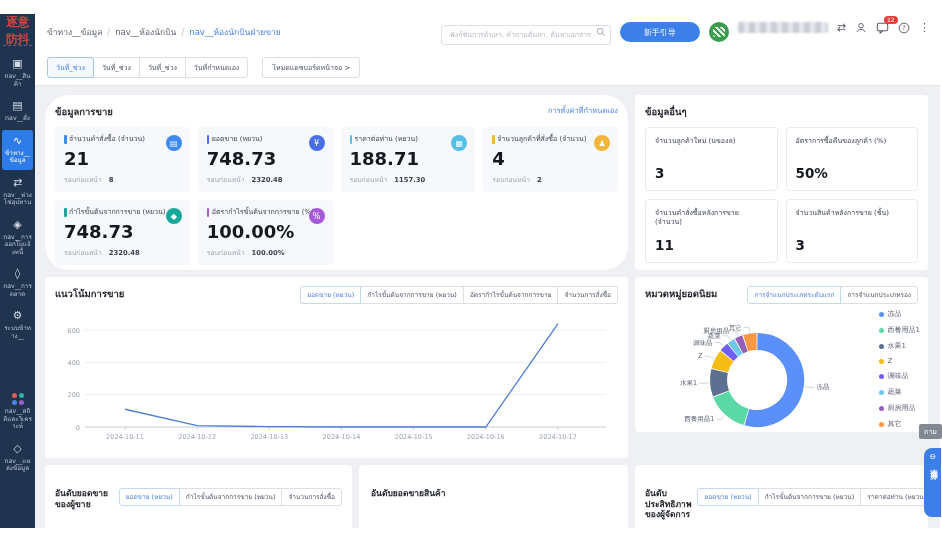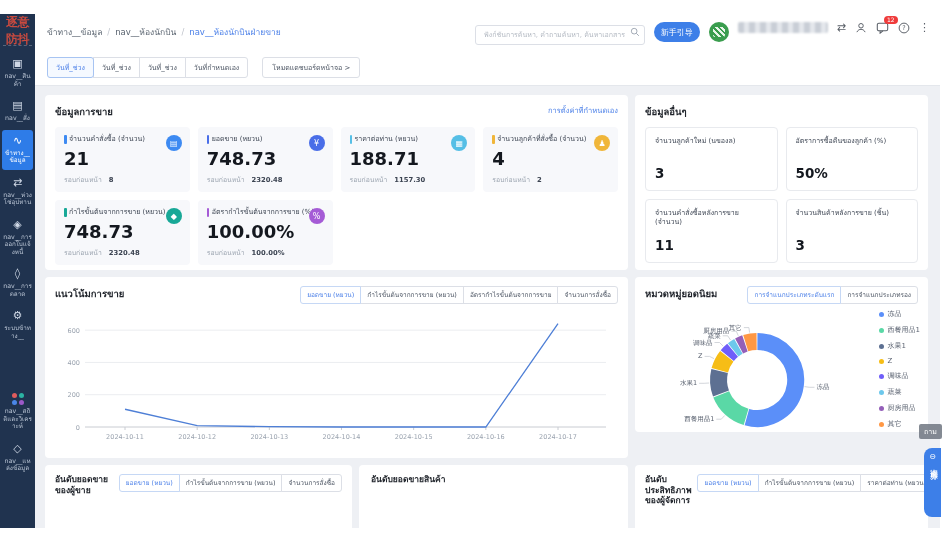--- a/index.html
+++ b/index.html
@@ -29,21 +29,21 @@
   .crumb { display:flex; align-items:center; gap:5px; font-size:8.5px; color:#5a6470; }
   .crumb .sep { color:#c0c4cc; }
   .crumb .last { color:#4c80e8; }
   .hright { margin-left:auto; display:flex; gap:9px; }
   .search { position:relative; width:170px; height:20px; }
   .search input { width:100%; height:100%; border:1px solid #dcdfe6; border-radius:3px; font-size:7px;
     padding:0 18px 0 8px; color:#333; outline:none; font-family:inherit; }
   .search input::placeholder { color:#b3b9c2; }
   .mag { position:absolute; right:5px; top:5px; width:10px; height:10px; }
   .guide { background:#3d7fe8; color:#fff; border:none; border-radius:10px; font-size:8px;
-    padding:3px 7px; cursor:pointer; font-family:inherit; }
+    padding:3px 24px; cursor:pointer; font-family:inherit; }
   .avatar { width:20px; height:20px; border-radius:50%; background:#3a9d4e; position:relative; overflow:hidden; cursor:pointer; }
   .avatar::after { content:""; position:absolute; left:4px; top:5px; width:12px; height:10px;
     background:repeating-linear-gradient(45deg,#e8f5e9 0 2px,#3a9d4e 2px 4px); border-radius:2px; }
   .maskname { width:90px; height:11px; border-radius:2px;
     background:repeating-linear-gradient(90deg,#c9ced6 0 6px,#e4e7ec 6px 11px); filter:blur(1.1px); }
   .hicon { font-size:11px; color:#5a6068; cursor:pointer; line-height:1; }
   .iconwrap { position:relative; cursor:pointer; display:flex; }
   .badge { position:absolute; top:-6px; left:8px; background:#ef3b3b; color:#fff; font-size:6px;
     border-radius:6px; padding:1px 3px; line-height:1; }
   .hrow2 { height:35px; display:flex; align-items:center; padding:0 12px; }
@@ -56,21 +56,21 @@
   .modebtn { margin-left:14px; font-size:7px; color:#4a5361; background:#fff; border:1px solid #dcdfe6;
     border-radius:3px; padding:4px 9px; cursor:pointer; font-family:inherit; }
 
   
   .content { position:absolute; left:35px; top:72px; width:905px; height:442px; background:#eef0f4; overflow:hidden; }
   .panel { position:absolute; background:#fff; border-radius:4px; padding:9px 10px; }
   .ptitle { font-size:9.5px; font-weight:bold; color:#20242b; }
   .phead { display:flex; align-items:flex-start; }
   .plink { margin-left:auto; font-size:7.5px; color:#4c80e8; cursor:pointer; }
 
-  #salesPanel { left:10px; top:9px; width:583px; height:175px; }
+  #salesPanel { left:10px; top:9px; width:583px; height:175px;border-radius:24px; }
   .cardgrid { display:grid; grid-template-columns:1fr 1fr 1fr 1fr; gap:8px; margin-top:8px; }
   .scard { position:relative; background:#f7f8fb; border-radius:4px; padding:8px 9px; height:65px; }
   .scard .ctitle { font-size:7px; color:#3c4452; padding-left:5px; position:relative; line-height:9px; max-width:130px;}
   .scard .ctitle i { position:absolute; left:0; top:0; width:2.5px; height:9px; border-radius:1px; font-style:normal; }
   .scard .cvalue { font-size:18px; font-weight:bold; color:#14181f; margin-top:4px; }
   .scard .cprev { font-size:6.8px; color:#9aa3af; margin-top:5px; }
   .scard .cprev b { color:#3c4452; margin-left:7px; }
   .scard .cicon { position:absolute; right:8px; top:8px; width:16px; height:16px; border-radius:50%;
     color:#fff; font-size:8px; display:flex; align-items:center; justify-content:center; }
 
@@ -92,21 +92,21 @@
 
   .legend { position:absolute; right:8px; top:32px; }
   .lrow { display:flex; align-items:center; gap:4px; margin-bottom:6px; cursor:pointer; }
   .lrow .dot { width:5px; height:5px; border-radius:50%; }
   .lrow .ltxt { font-size:7px; color:#5a6270; }
 
   .rank { overflow:hidden; }
   #rank1 { left:10px;  top:379px; width:307px; height:75px; }
   #rank2 { left:324px; top:379px; width:269px; height:75px;padding-left:12px; }
   #rank3 { left:600px; top:379px; width:293px; height:75px; }
-  .rank .phead { gap:6px; }
+  .rank .phead { gap:6px;margin-top:14px; }
   .rank .ptitle { font-size:8.5px; line-height:10.5px; }
   #rank3 .ptitle { width:80px; }
 
   
   .askTab { position:absolute; left:919px; top:424px; background:rgba(110,118,128,.85); color:#fff;
     font-size:7px; padding:2px 5px; border-radius:2px; z-index:9; cursor:pointer; }
   .serviceBtn { position:absolute; left:924px; top:448px; width:17px; height:69px; background:#3d7fe8;
     border-radius:8px 0 0 8px; color:#fff; z-index:9; cursor:pointer; display:flex; flex-direction:column;
     align-items:center; padding-top:4px; gap:2px; }
   .serviceBtn .sgl { font-size:8px; line-height:9px; }

